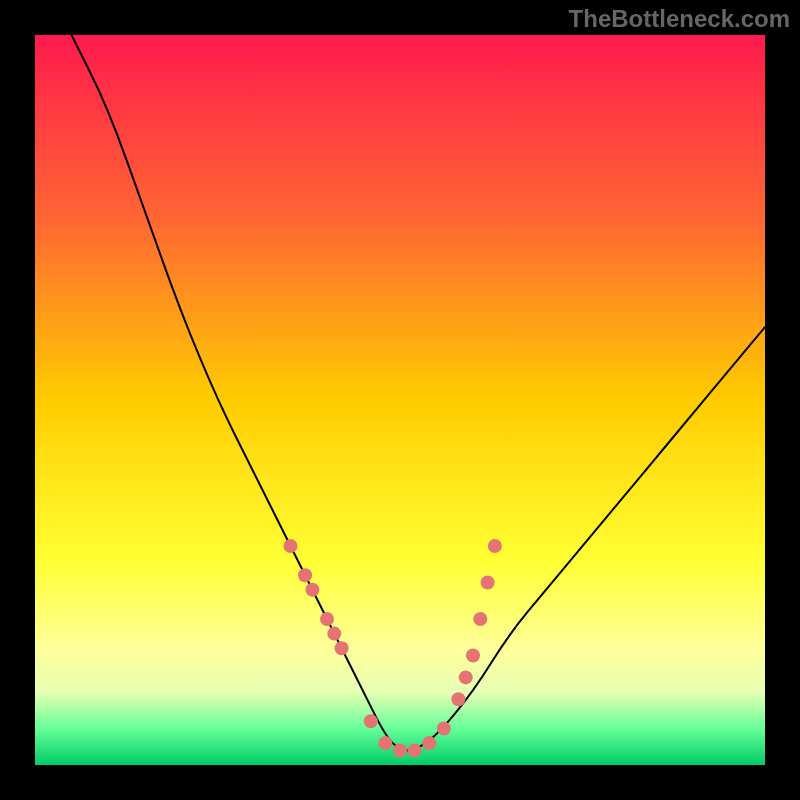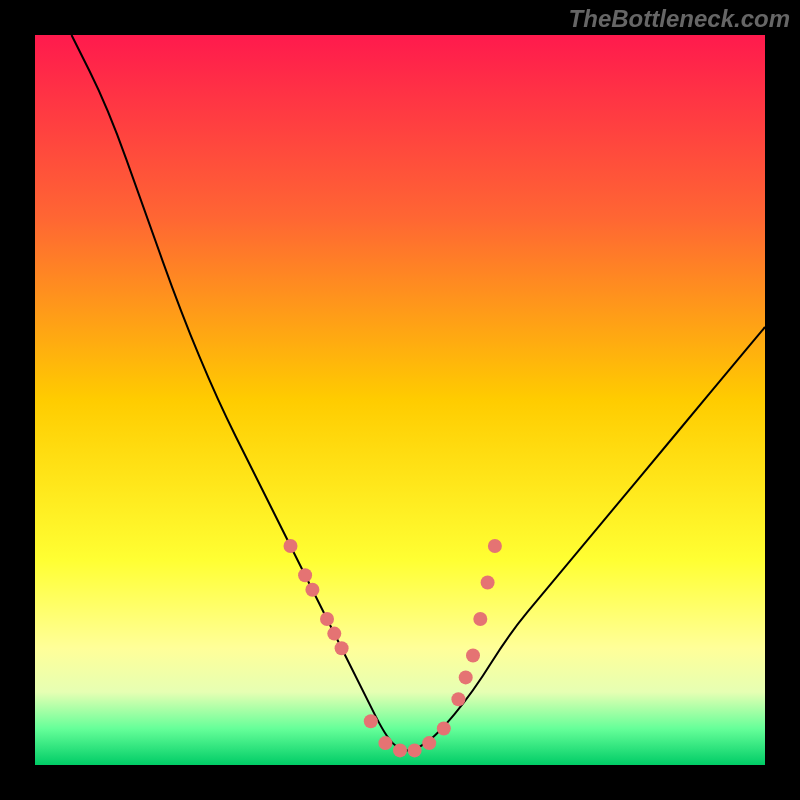--- a/index.html
+++ b/index.html
@@ -7,21 +7,20 @@
     padding: 0;
     background: #ffffff;
     width: 800px;
     height: 800px;
     overflow: hidden;
   }
   .container {
     position: relative;
     width: 800px;
     height: 800px;
-    font-style: italic;
   }
   .watermark {
     position: absolute;
     top: 5px;
     right: 10px;
     font-family: Arial, sans-serif;
     font-size: 24px;
     font-weight: bold;
     color: #666666;
     z-index: 10;

